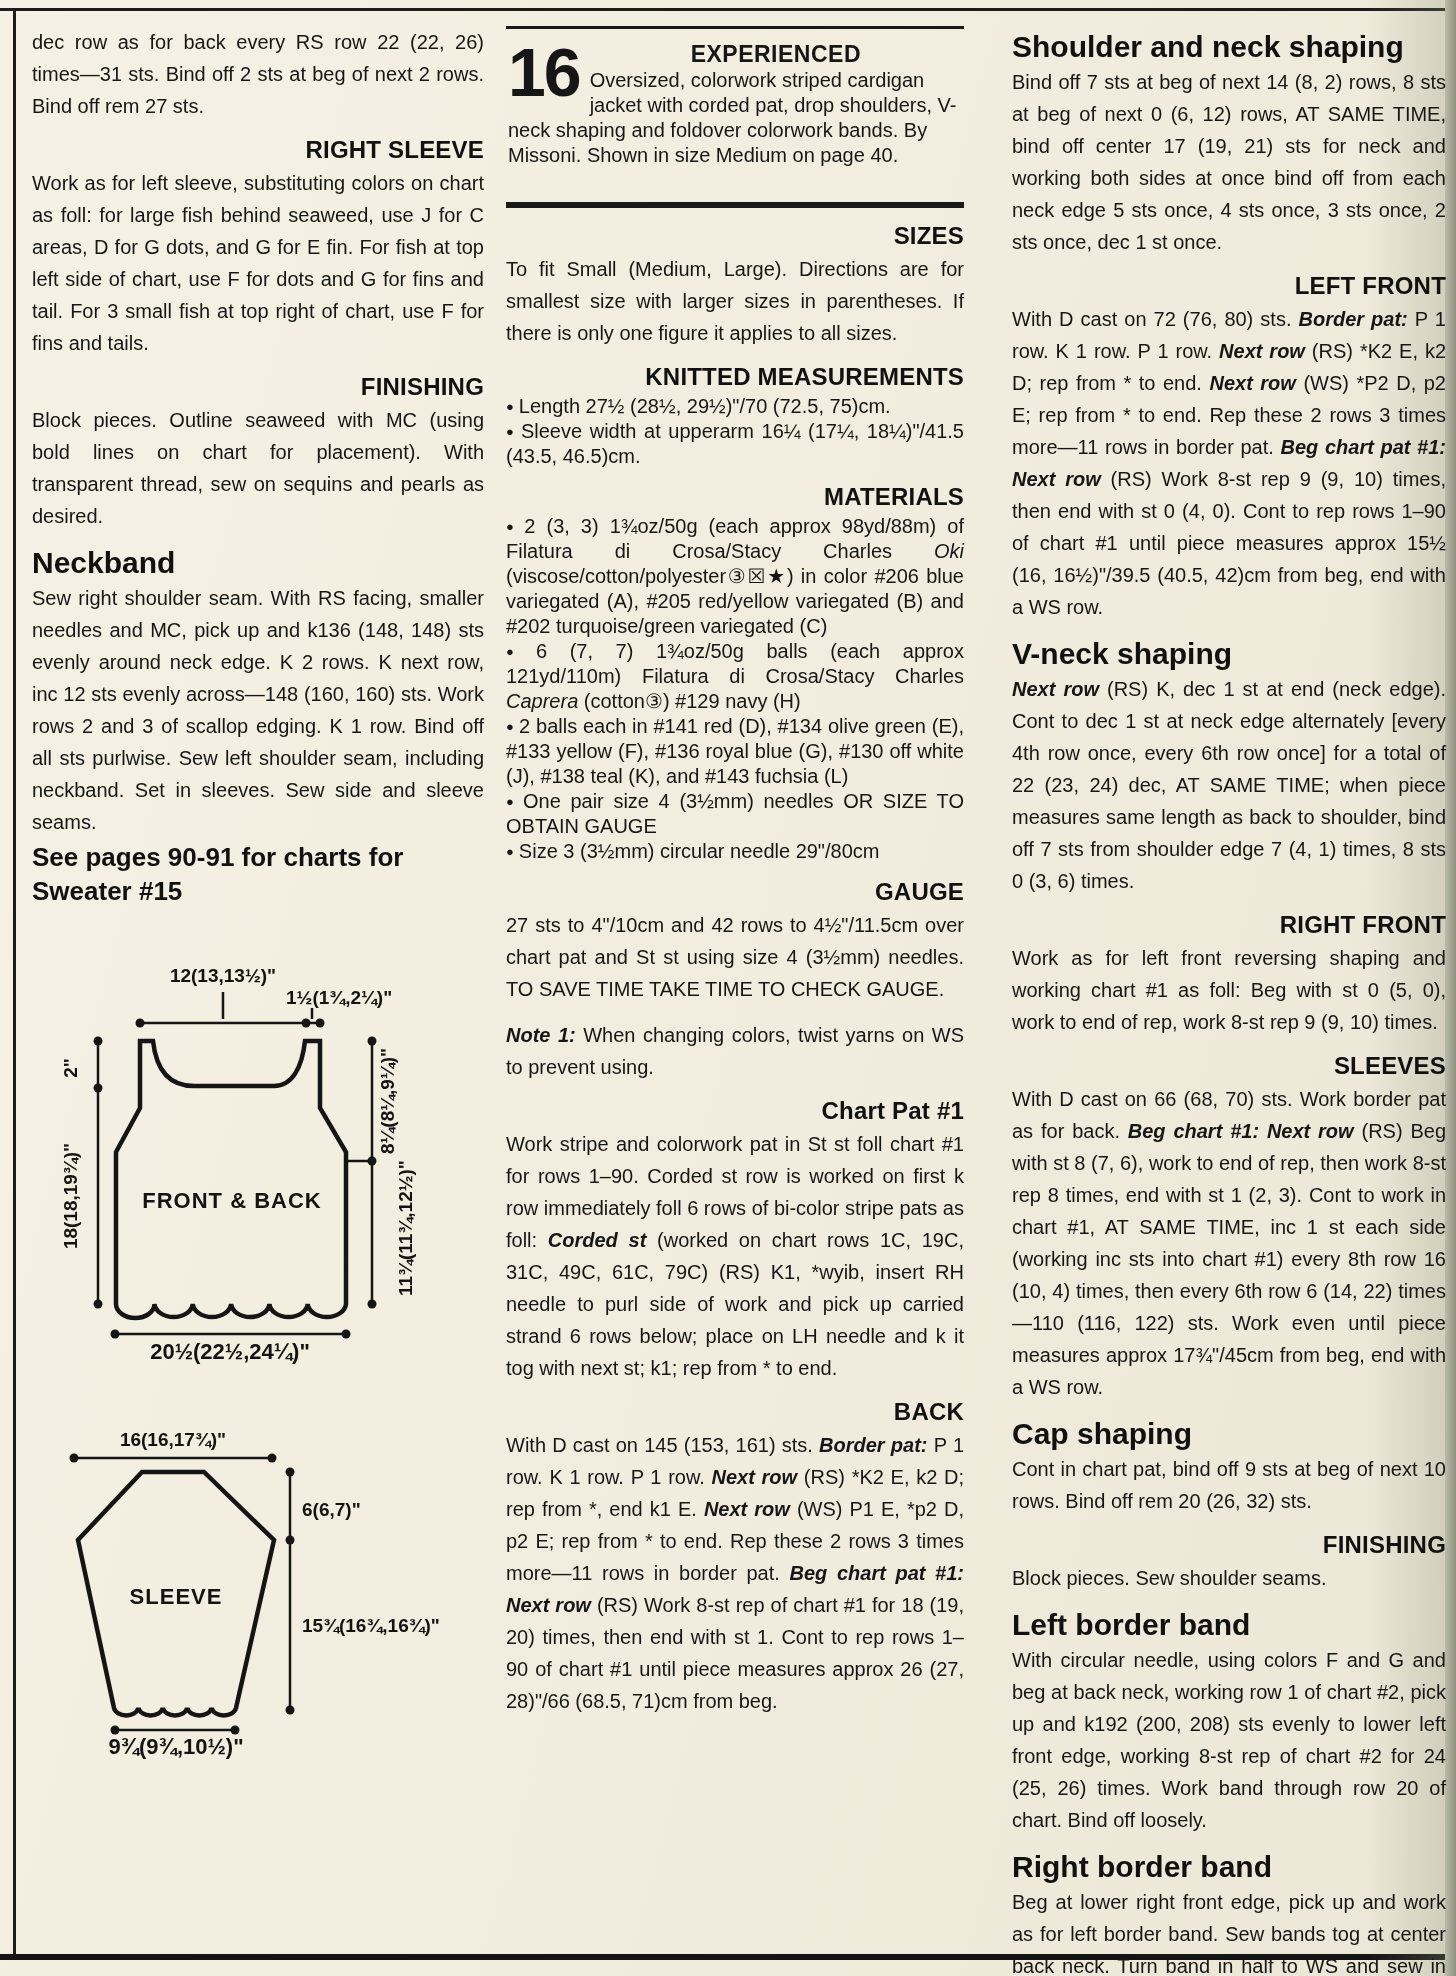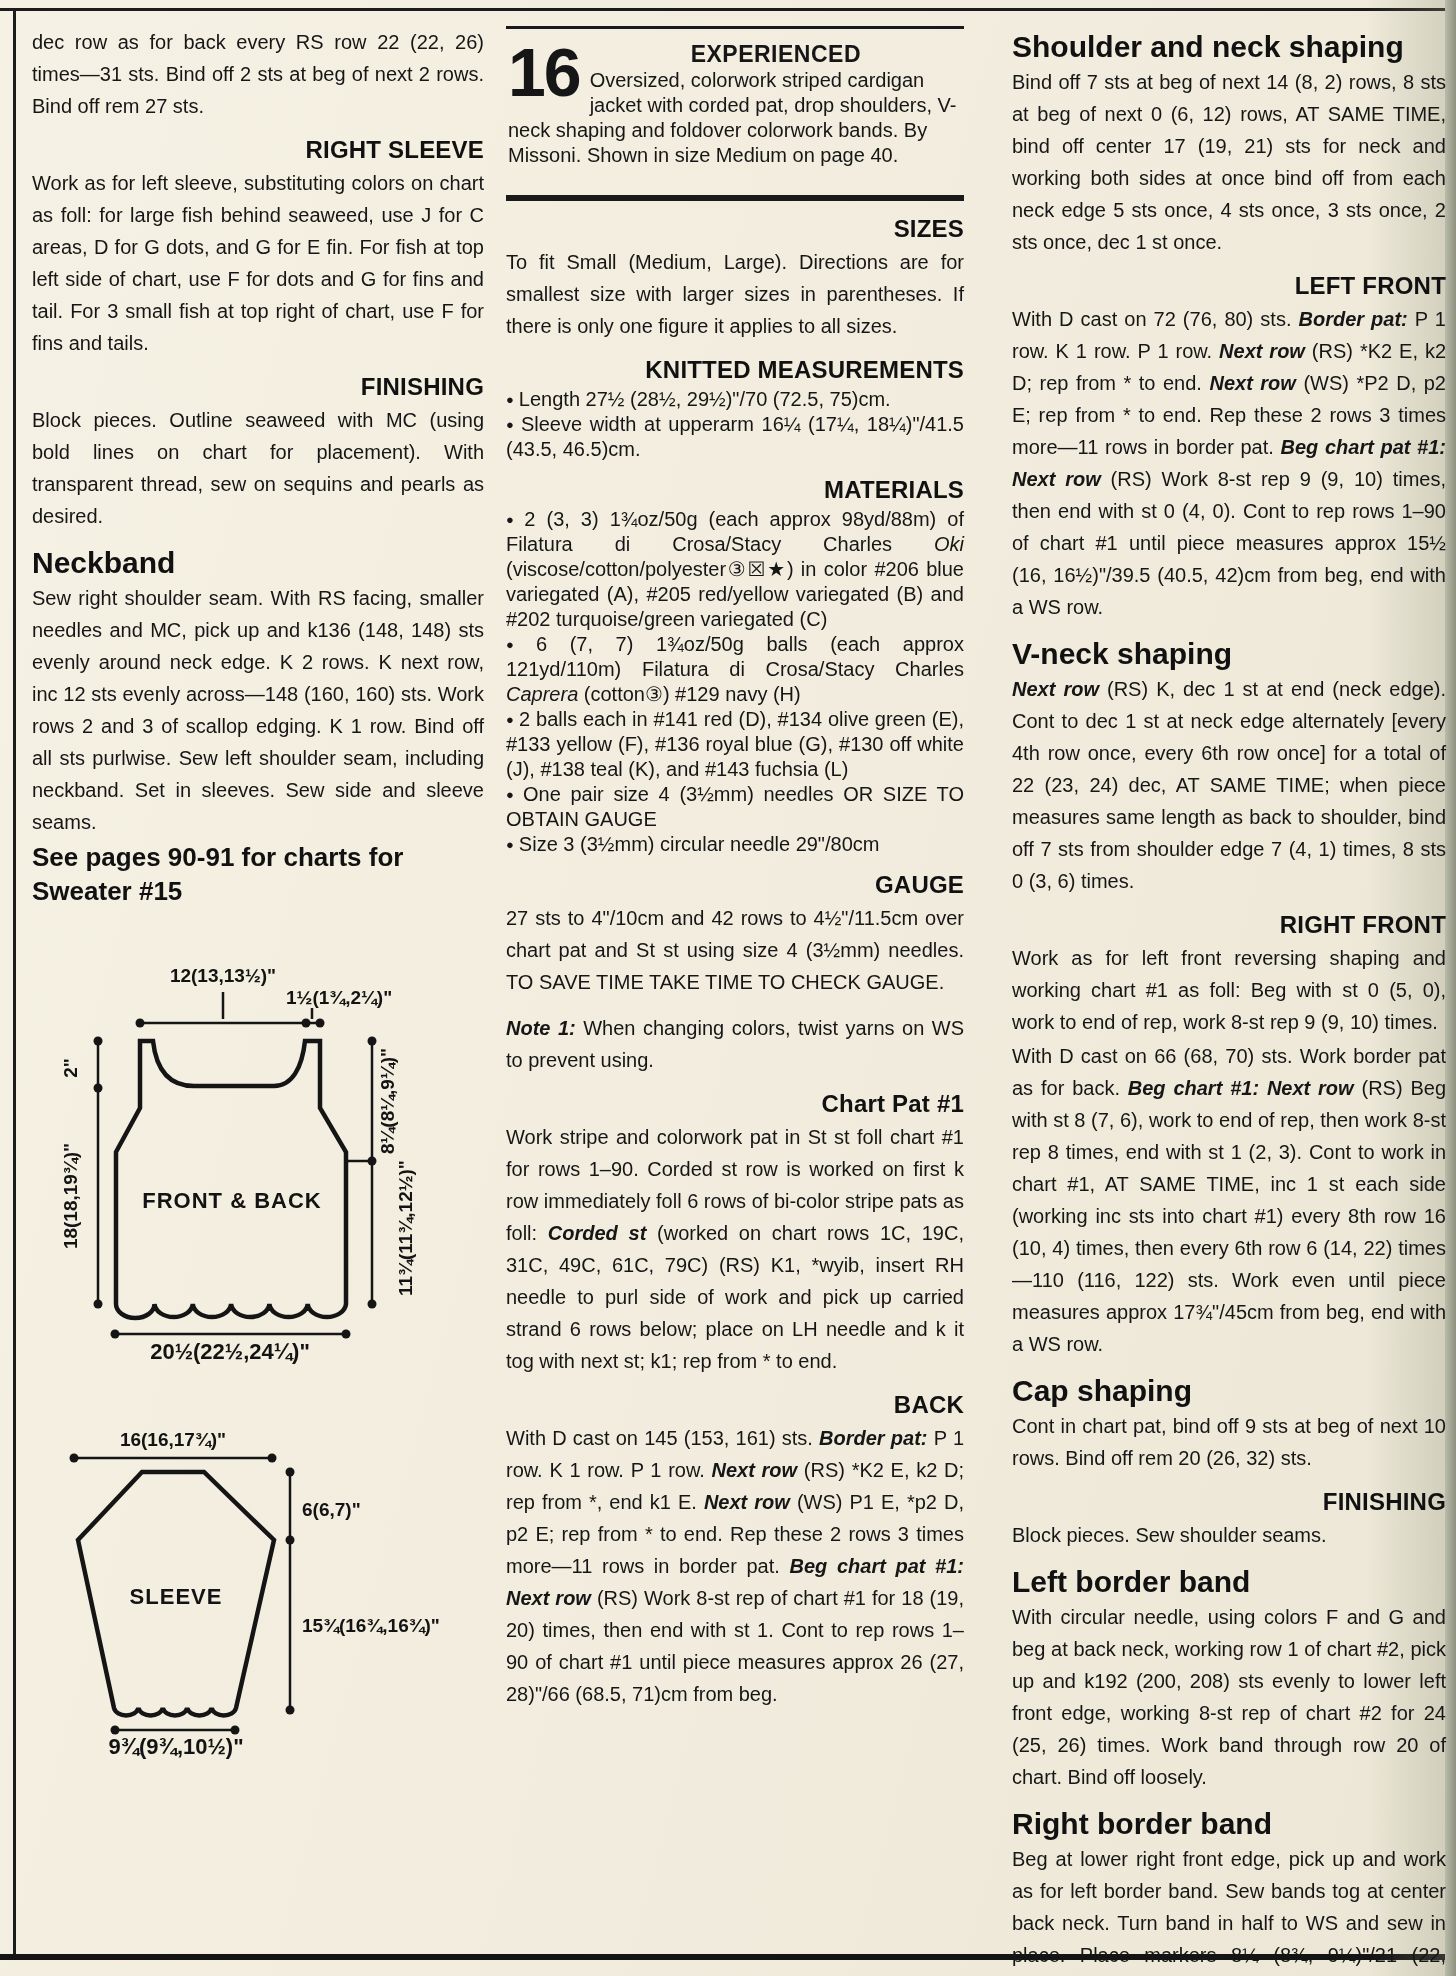--- a/index.html
+++ b/index.html
@@ -19,21 +19,21 @@
   .col3{left:1012px;width:434px;}
   p.body{margin:0 0 2px;font-size:20px;line-height:32px;text-align:justify;}
   h2{font-size:24px;margin:14px 0 3px;letter-spacing:.2px;color:#111;text-align:right;}
   h3{font-size:30px;margin:14px 0 2px;color:#111;}
   .col3 h3:first-child{margin-top:4px;}
   .i{font-style:italic;}
   .bi{font-weight:bold;font-style:italic;}
   p.bullet{margin:0;font-size:20px;line-height:25px;text-align:justify;}
   .dot{font-size:13px;vertical-align:2px;margin-right:5px;}
   .charts-note{font-size:26px;line-height:34px;font-weight:bold;width:424px;color:#111;}
-  .pat-head{border-top:3px solid #1a1a1a;border-bottom:6px solid #1a1a1a;padding:12px 2px 27px;margin-bottom:6px;}
+  .pat-head{border-top:3px solid #1a1a1a;border-bottom:6px solid #1a1a1a;padding:12px 2px 34px;margin-bottom:6px;}
   .pat-head::after{content:"";display:block;clear:both;}
   .pat-num{float:left;font-size:68px;line-height:56px;font-weight:bold;margin:3px 10px 0 0;letter-spacing:-2px;}
   .pat-level{display:block;font-size:23px;font-weight:bold;letter-spacing:.5px;text-align:center;}
   .pat-desc{font-size:20px;line-height:25px;text-align:justify;}
   svg{overflow:visible;display:block;}
   .schematic1{margin:48px 0 0 28px;}
   .schematic2{margin:64px 0 0 26px;}
   .outline{fill:none;stroke:#151515;stroke-width:4.5;stroke-linejoin:miter;}
   .dim{stroke:#151515;stroke-width:2.5;fill:none;}
   .dimdot{fill:#151515;stroke:none;}
@@ -147,20 +147,21 @@
 
   <div class="col col3">
     <h3>Shoulder and neck shaping</h3>
     <p class="body"><span>Bind off 7 sts at beg of next 14 (8, 2) rows, 8 sts at beg of next 0 (6, 12) rows, AT SAME TIME, bind off center 17 (19, 21) sts for neck and working both sides at once bind off from each neck edge 5 sts once, 4 sts once, 3 sts once, 2 sts once, dec 1 st once.</span></p>
     <h2>LEFT FRONT</h2>
     <p class="body"><span>With D cast on 72 (76, 80) sts. </span><span class="bi">Border pat:</span><span> P 1 row. K 1 row. P 1 row. </span><span class="bi">Next row</span><span> (RS) *K2 E, k2 D; rep from * to end. </span><span class="bi">Next row</span><span> (WS) *P2 D, p2 E; rep from * to end. Rep these 2 rows 3 times more—11 rows in border pat. </span><span class="bi">Beg chart pat #1: Next row</span><span> (RS) Work 8-st rep 9 (9, 10) times, then end with st 0 (4, 0). Cont to rep rows 1–90 of chart #1 until piece measures approx 15½ (16, 16½)"/39.5 (40.5, 42)cm from beg, end with a WS row.</span></p>
     <h3>V-neck shaping</h3>
     <p class="body"><span class="bi">Next row</span><span> (RS) K, dec 1 st at end (neck edge). Cont to dec 1 st at neck edge alternately [every 4th row once, every 6th row once] for a total of 22 (23, 24) dec, AT SAME TIME; when piece measures same length as back to shoulder, bind off 7 sts from shoulder edge 7 (4, 1) times, 8 sts 0 (3, 6) times.</span></p>
     <h2>RIGHT FRONT</h2>
     <p class="body"><span>Work as for left front reversing shaping and working chart #1 as foll: Beg with st 0 (5, 0), work to end of rep, work 8-st rep 9 (9, 10) times.</span></p>
+    <h2>SLEEVES</h2>
     <p class="body"><span>With D cast on 66 (68, 70) sts. Work border pat as for back. </span><span class="bi">Beg chart #1: Next row</span><span> (RS) Beg with st 8 (7, 6), work to end of rep, then work 8-st rep 8 times, end with st 1 (2, 3). Cont to work in chart #1, AT SAME TIME, inc 1 st each side (working inc sts into chart #1) every 8th row 16 (10, 4) times, then every 6th row 6 (14, 22) times—110 (116, 122) sts. Work even until piece measures approx 17¾"/45cm from beg, end with a WS row.</span></p>
     <h3>Cap shaping</h3>
     <p class="body"><span>Cont in chart pat, bind off 9 sts at beg of next 10 rows. Bind off rem 20 (26, 32) sts.</span></p>
     <h2>FINISHING</h2>
     <p class="body"><span>Block pieces. Sew shoulder seams.</span></p>
     <h3>Left border band</h3>
     <p class="body"><span>With circular needle, using colors F and G and beg at back neck, working row 1 of chart #2, pick up and k192 (200, 208) sts evenly to lower left front edge, working 8-st rep of chart #2 for 24 (25, 26) times. Work band through row 20 of chart. Bind off loosely.</span></p>
     <h3>Right border band</h3>
     <p class="body"><span>Beg at lower right front edge, pick up and work as for left border band. Sew bands tog at center back neck. Turn band in half to WS and sew in place. Place markers 8¼ (8¾, 9¼)"/21 (22, 23.5)cm down from shoulders on front and back for armholes. Sew sleeves between markers. Sew side and sleeve seams.</span></p>
   </div>

